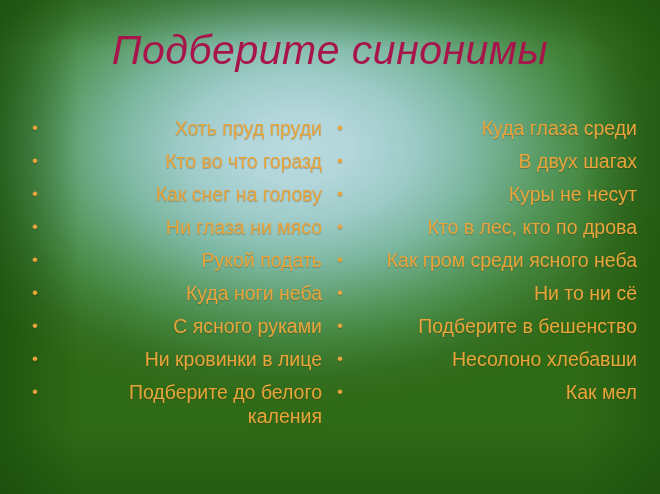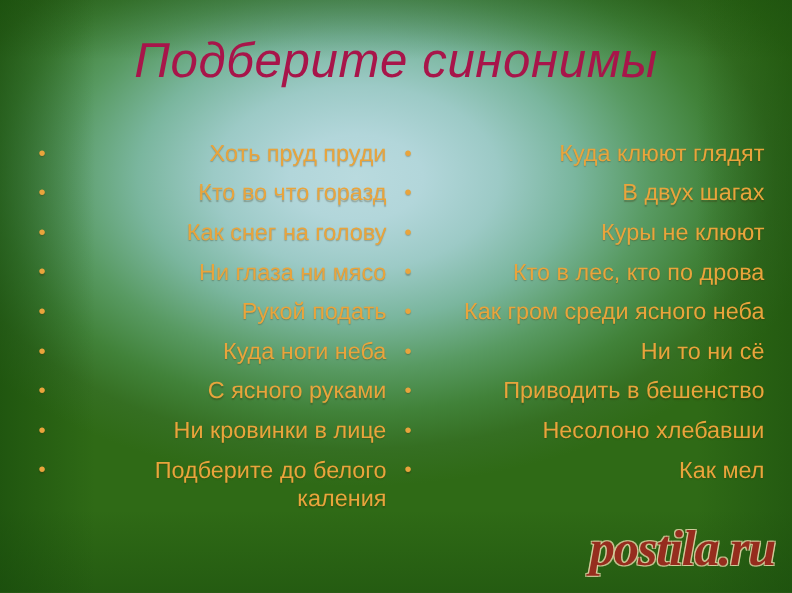--- a/index.html
+++ b/index.html
@@ -142,51 +142,50 @@
         <span class="item-text">Ни кровинки в лице</span>
       </div>
       <div class="bullet-item">
         <span class="dot">•</span>
         <span class="item-text">Подберите до белого каления</span>
       </div>
     </div>
   <div id="col-right" class="column">
       <div class="bullet-item">
         <span class="dot">•</span>
-        <span class="item-text">Куда клюют глядят</span>
+        <span class="item-text">Куда глаза среди</span>
       </div>
       <div class="bullet-item">
         <span class="dot">•</span>
         <span class="item-text">В двух шагах</span>
       </div>
       <div class="bullet-item">
         <span class="dot">•</span>
-        <span class="item-text">Куры не клюют</span>
+        <span class="item-text">Куры не несут</span>
       </div>
       <div class="bullet-item">
         <span class="dot">•</span>
         <span class="item-text">Кто в лес, кто по дрова</span>
       </div>
       <div class="bullet-item">
         <span class="dot">•</span>
         <span class="item-text">Как гром среди ясного неба</span>
       </div>
       <div class="bullet-item">
         <span class="dot">•</span>
         <span class="item-text">Ни то ни сё</span>
       </div>
       <div class="bullet-item">
         <span class="dot">•</span>
-        <span class="item-text">Приводить в бешенство</span>
+        <span class="item-text">Подберите в бешенство</span>
       </div>
       <div class="bullet-item">
         <span class="dot">•</span>
         <span class="item-text">Несолоно хлебавши</span>
       </div>
       <div class="bullet-item">
         <span class="dot">•</span>
         <span class="item-text">Как мел</span>
       </div>
     </div>
 
-  <div id="watermark">postila.ru</div>
 
 </div>
 
 </body></html>

